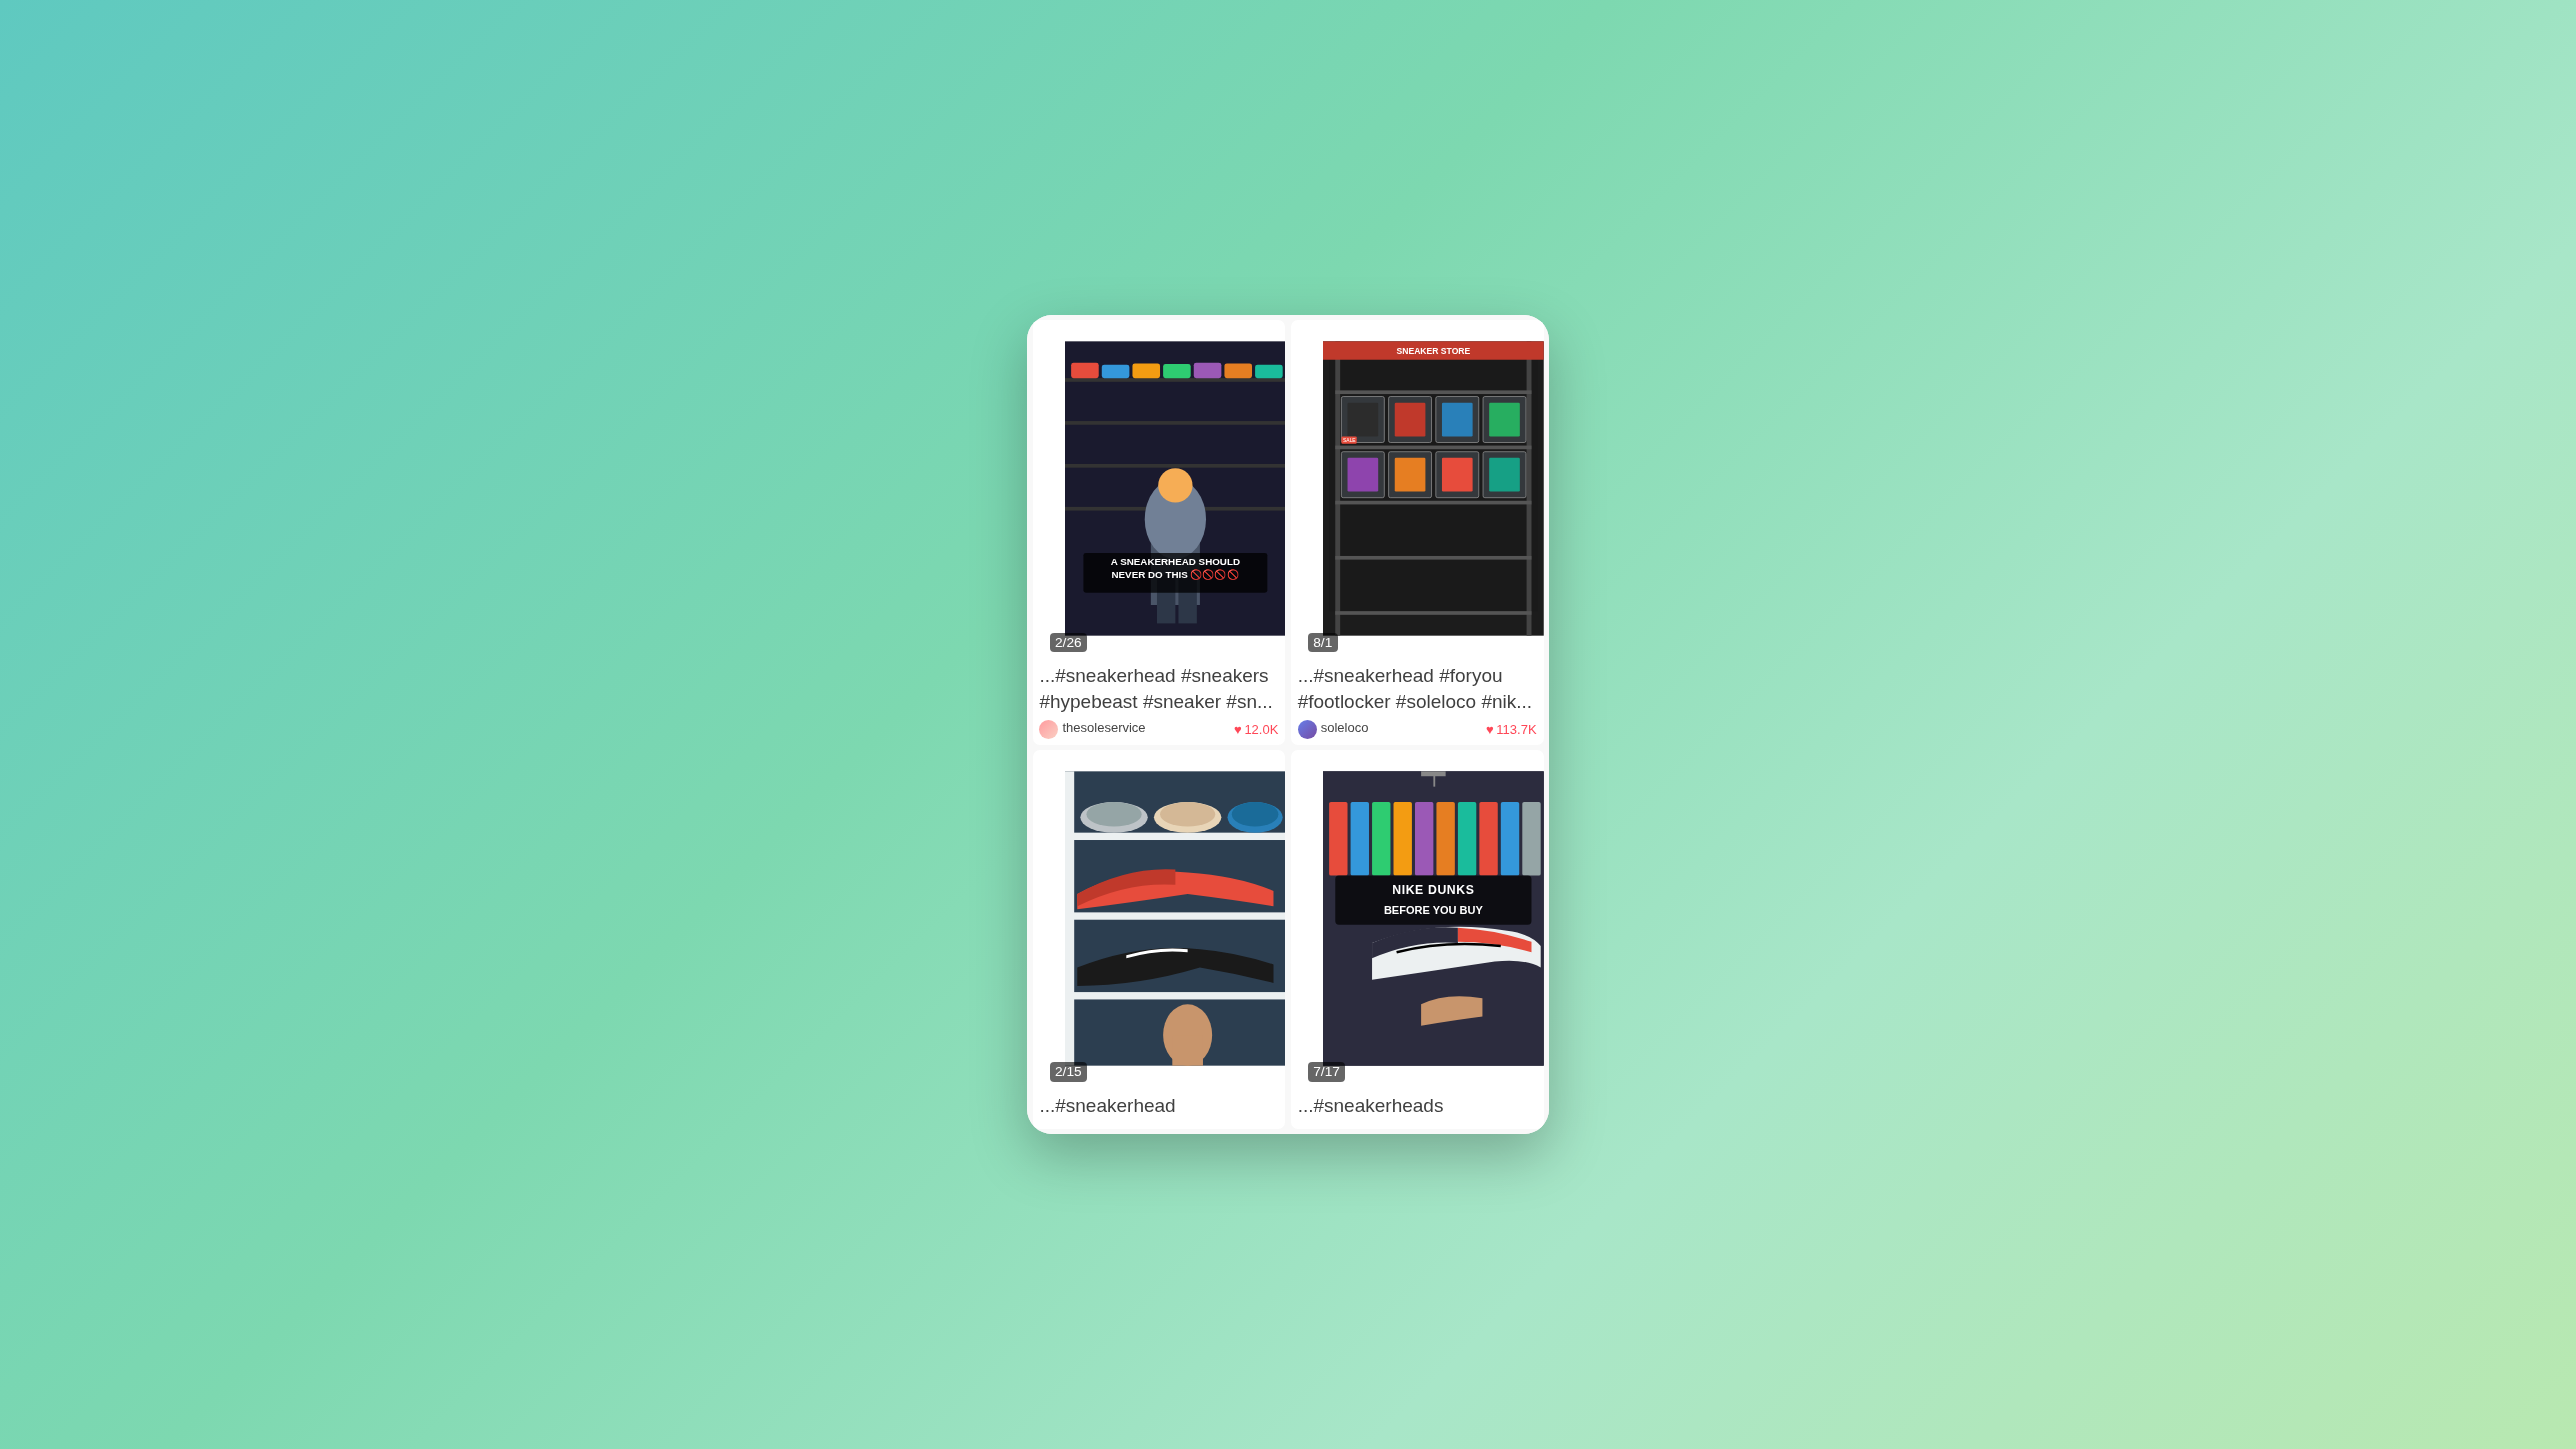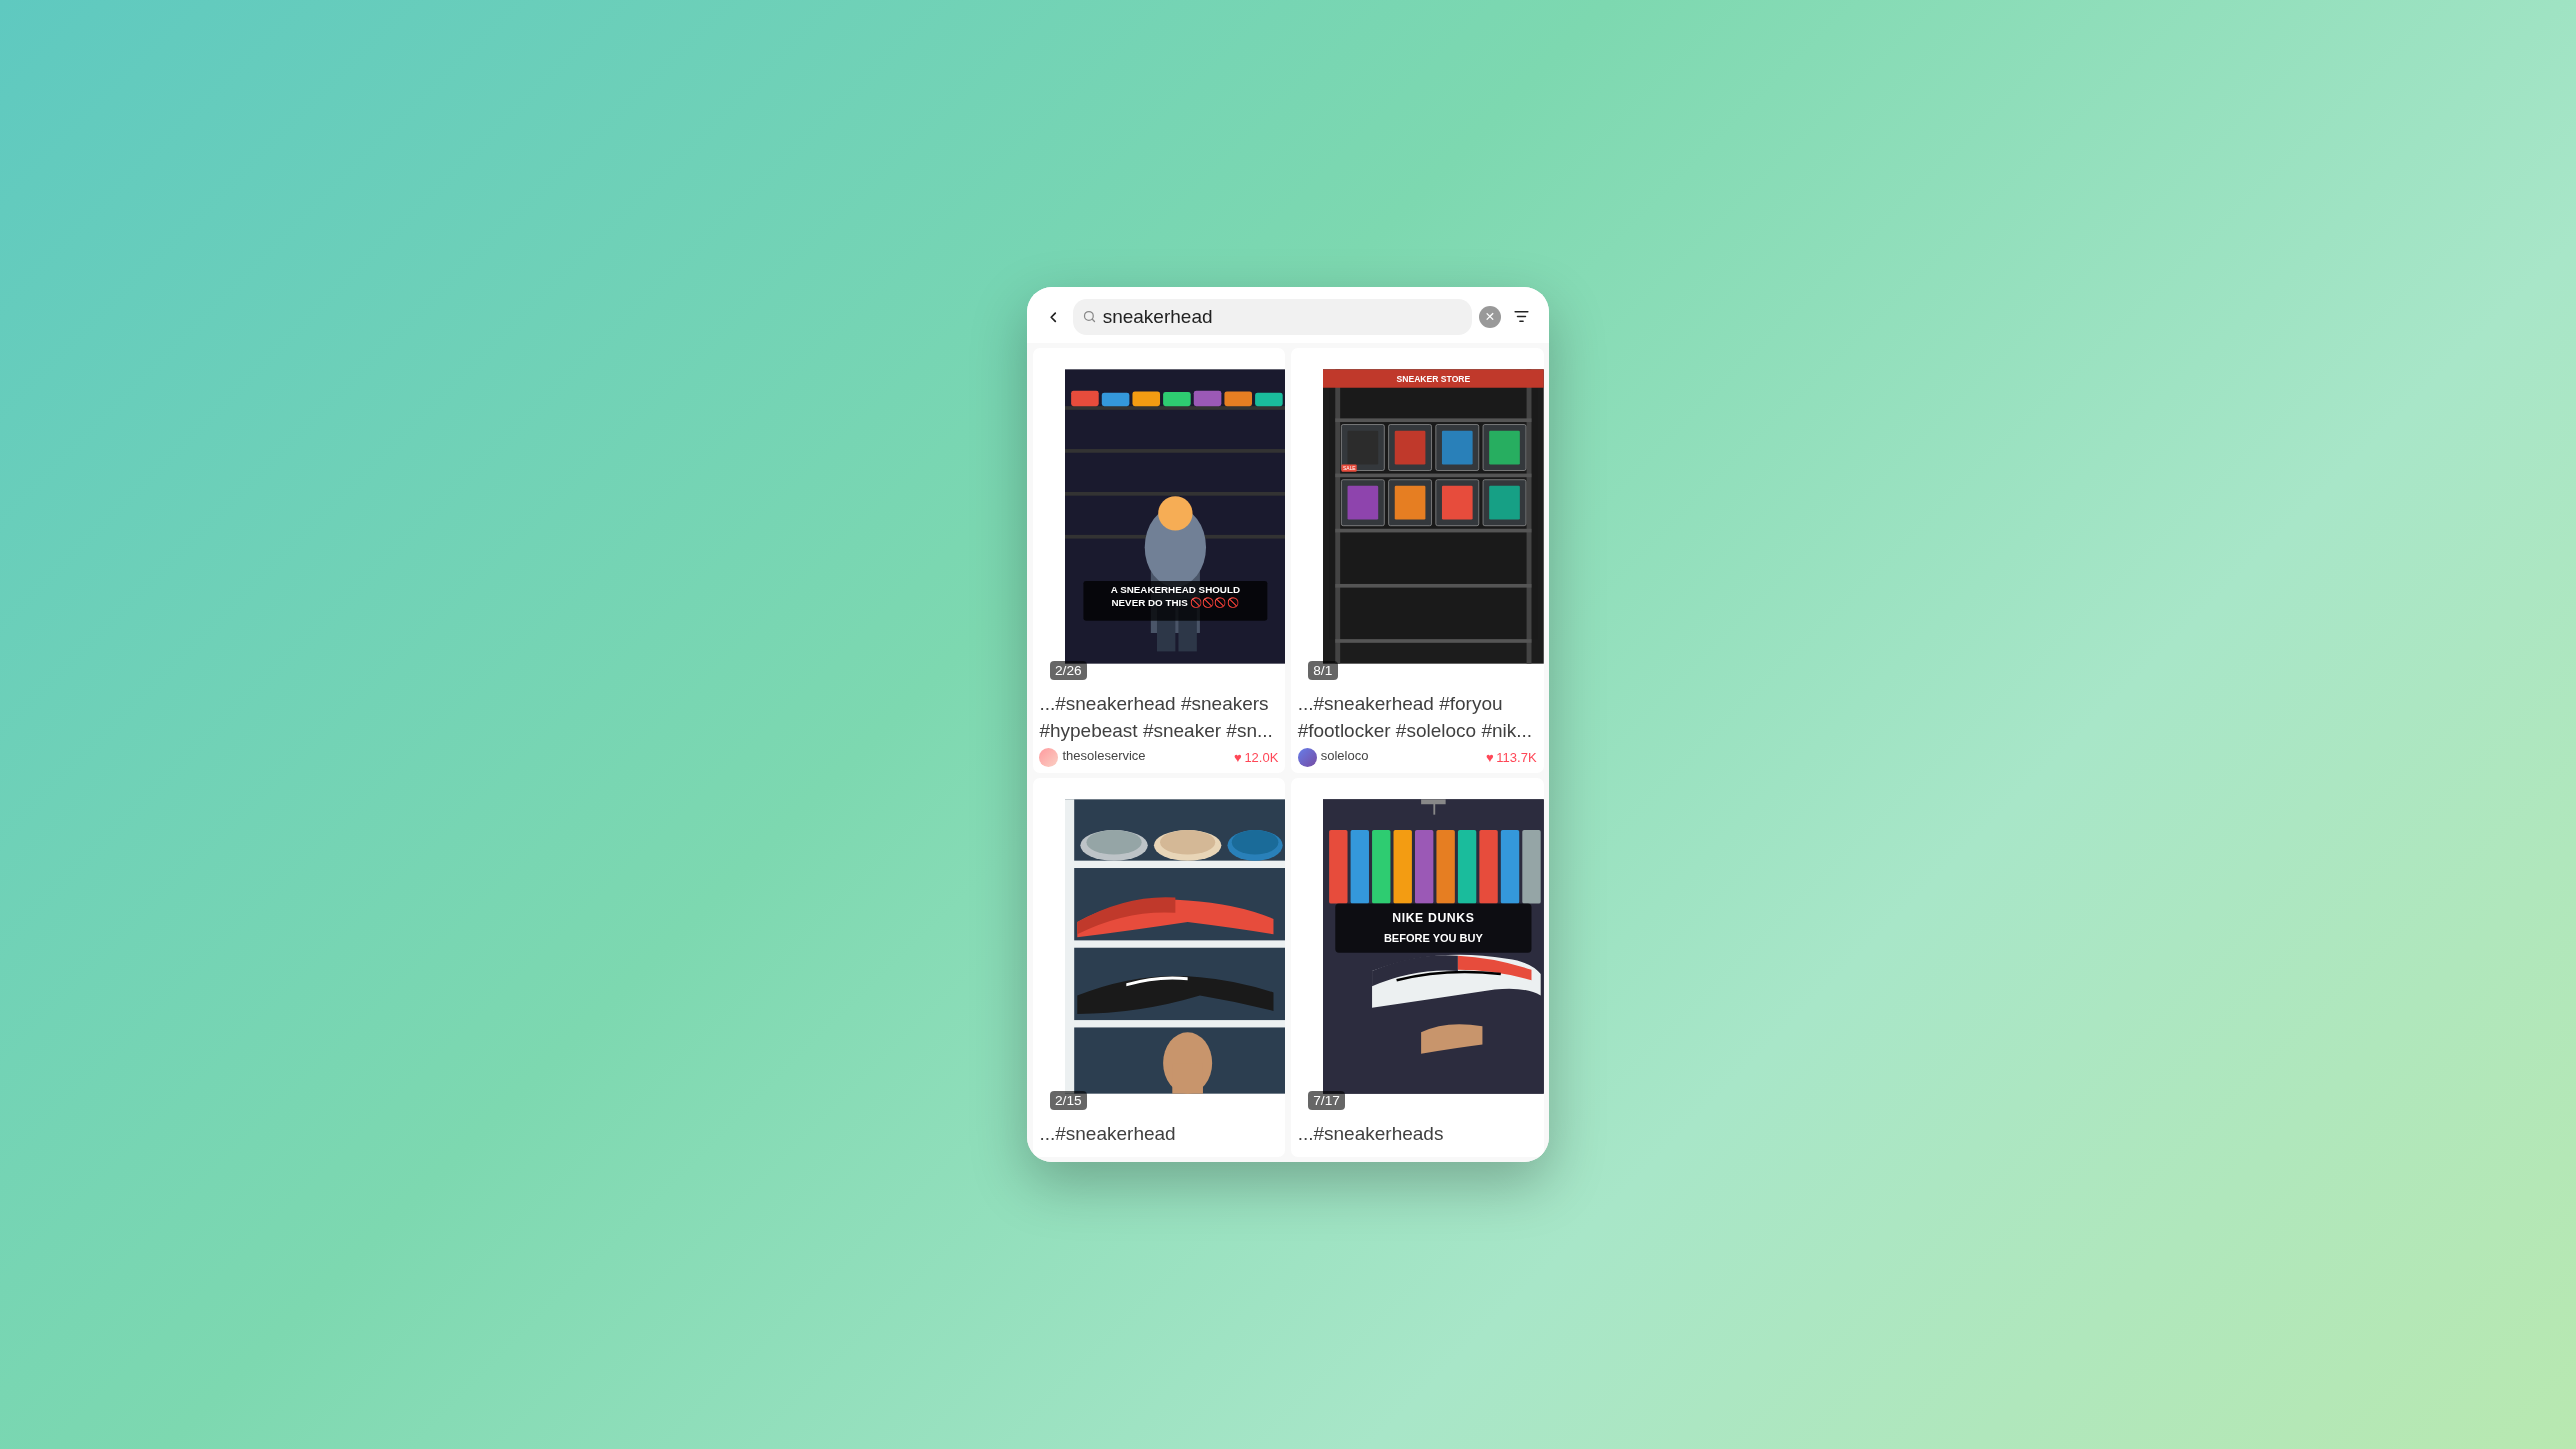--- a/index.html
+++ b/index.html
@@ -202,42 +202,20 @@
     .thumb-svg {
       width: 100%;
       height: 100%;
     }
   </style>
 </head>
 <body>
 
 <div class="phone-container">
 
-  <div class="search-bar">
-    <div class="back-btn">
-      <svg width="16.5" height="16.5" viewBox="0 0 24 24" fill="none">
-        <path d="M15 18l-6-6 6-6" stroke="#222" stroke-width="2.5" stroke-linecap="round" stroke-linejoin="round"></path>
-      </svg>
-    </div>
-    <div class="search-input-wrap">
-      <svg width="15" height="15" viewBox="0 0 24 24" fill="none">
-        <circle cx="11" cy="11" r="7" stroke="#888" stroke-width="2"></circle>
-        <path d="M16.5 16.5l3.5 3.5" stroke="#888" stroke-width="2" stroke-linecap="round"></path>
-      </svg>
-      <span class="search-input-text">sneakerhead</span>
-    </div>
-    <div class="clear-btn">
-      <span>✕</span>
-    </div>
-    <div class="filter-btn">
-      <svg width="19" height="19" viewBox="0 0 24 24" fill="none">
-        <path d="M4 6h16M7 12h10M10 18h4" stroke="#222" stroke-width="2" stroke-linecap="round"></path>
-      </svg>
-    </div>
-  </div>
 
 
   <div class="content">
     <div class="video-grid">
 
       <div class="video-card">
         <div class="video-thumb">
           <svg class="thumb-svg" viewBox="0 0 360 480" xmlns="http://www.w3.org/2000/svg">
             <rect width="360" height="480" fill="#1a1a2e"></rect>
 

